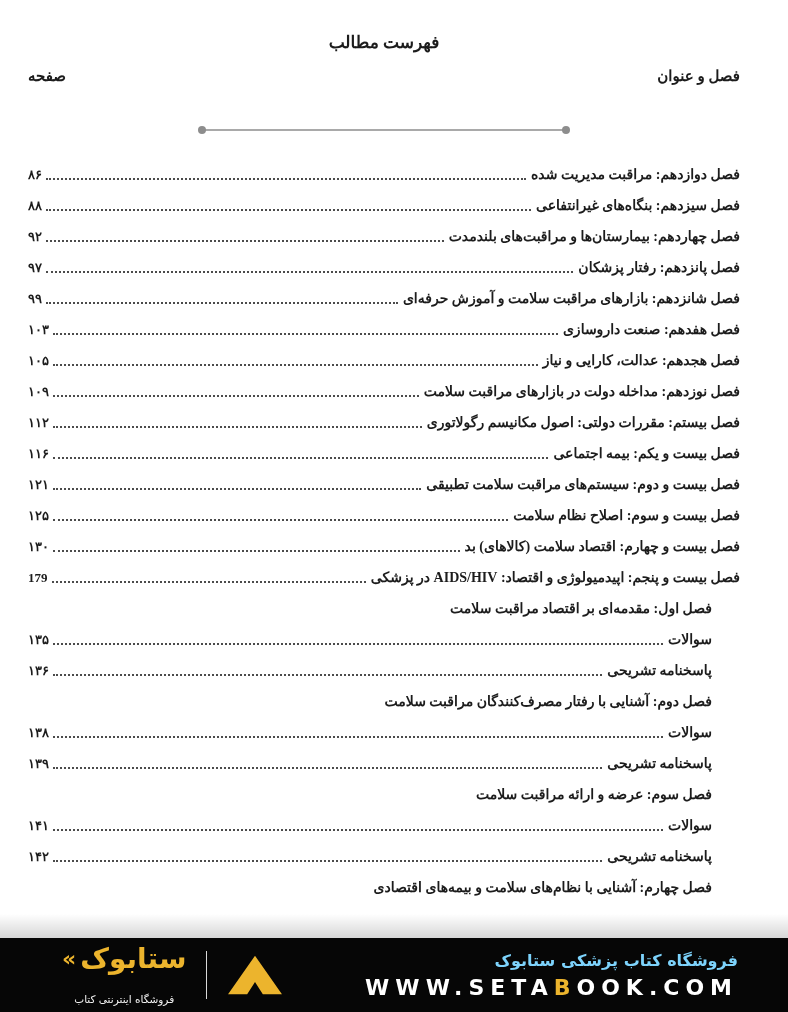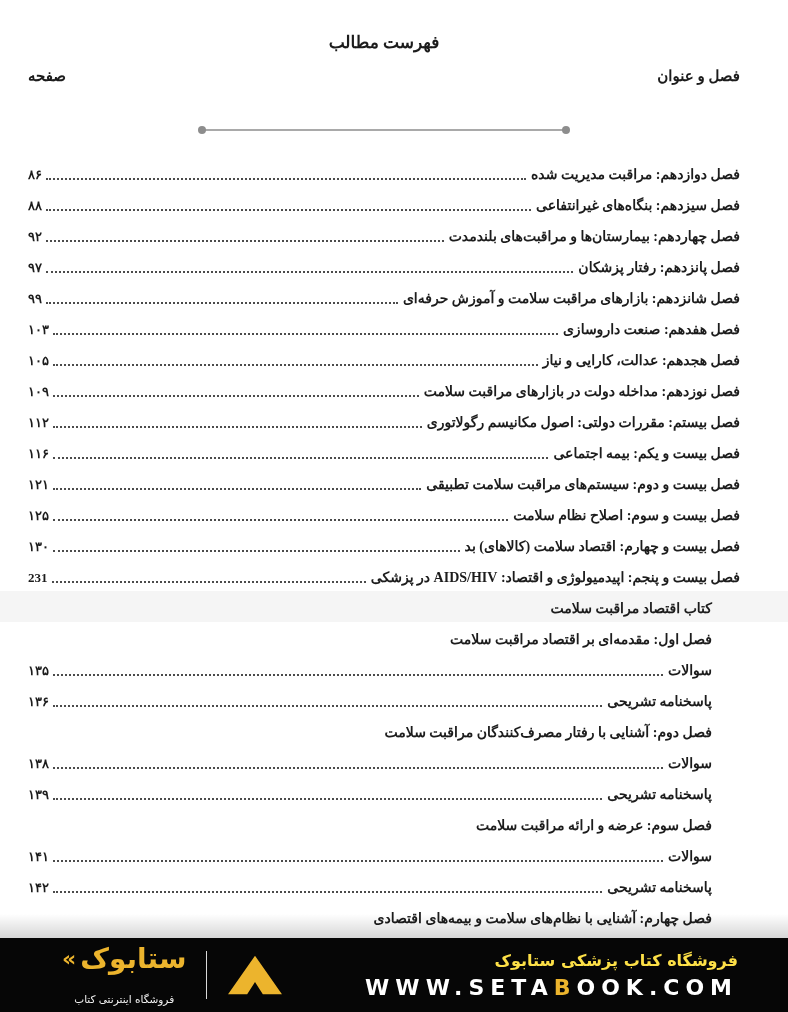--- a/index.html
+++ b/index.html
@@ -115,21 +115,21 @@
     height:48px;
     background:#d9d9d9;
     margin:0 20px;
   }
   .triangle-icon { display:block; }
   .footer-right {
     margin-left:auto;
     text-align:right;
   }
   .store-line {
-    color:#fde047;
+    color:#7dd3fc;
     font-size:16px;
     font-weight:bold;
     direction:rtl;
   }
   .site-line {
     color:#ffffff;
     font-size:22px;
     font-weight:bold;
     letter-spacing:6px;
     margin-top:5px;
@@ -216,25 +216,21 @@
         <span class="page">۱۲۵</span>
       </div>
       <div class="toc-row row-chapter">
         <span class="title">فصل بیست و چهارم: اقتصاد سلامت (کالاهای) بد</span>
         <span class="leader"></span>
         <span class="page">۱۳۰</span>
       </div>
       <div class="toc-row row-chapter">
         <span class="title">فصل بیست و پنجم: اپیدمیولوژی و اقتصاد: AIDS/HIV در پزشکی</span>
         <span class="leader"></span>
-        <span class="page">231</span>
-      </div>
-      <div class="toc-row row-section no-page">
-        <span class="title">کتاب اقتصاد مراقبت سلامت</span>
-
+        <span class="page">179</span>
       </div>
       <div class="toc-row row-subchapter no-page">
         <span class="title">فصل اول: مقدمه‌ای بر اقتصاد مراقبت سلامت</span>
 
       </div>
       <div class="toc-row row-item">
         <span class="title">سوالات</span>
         <span class="leader"></span>
         <span class="page">۱۳۵</span>
       </div>

